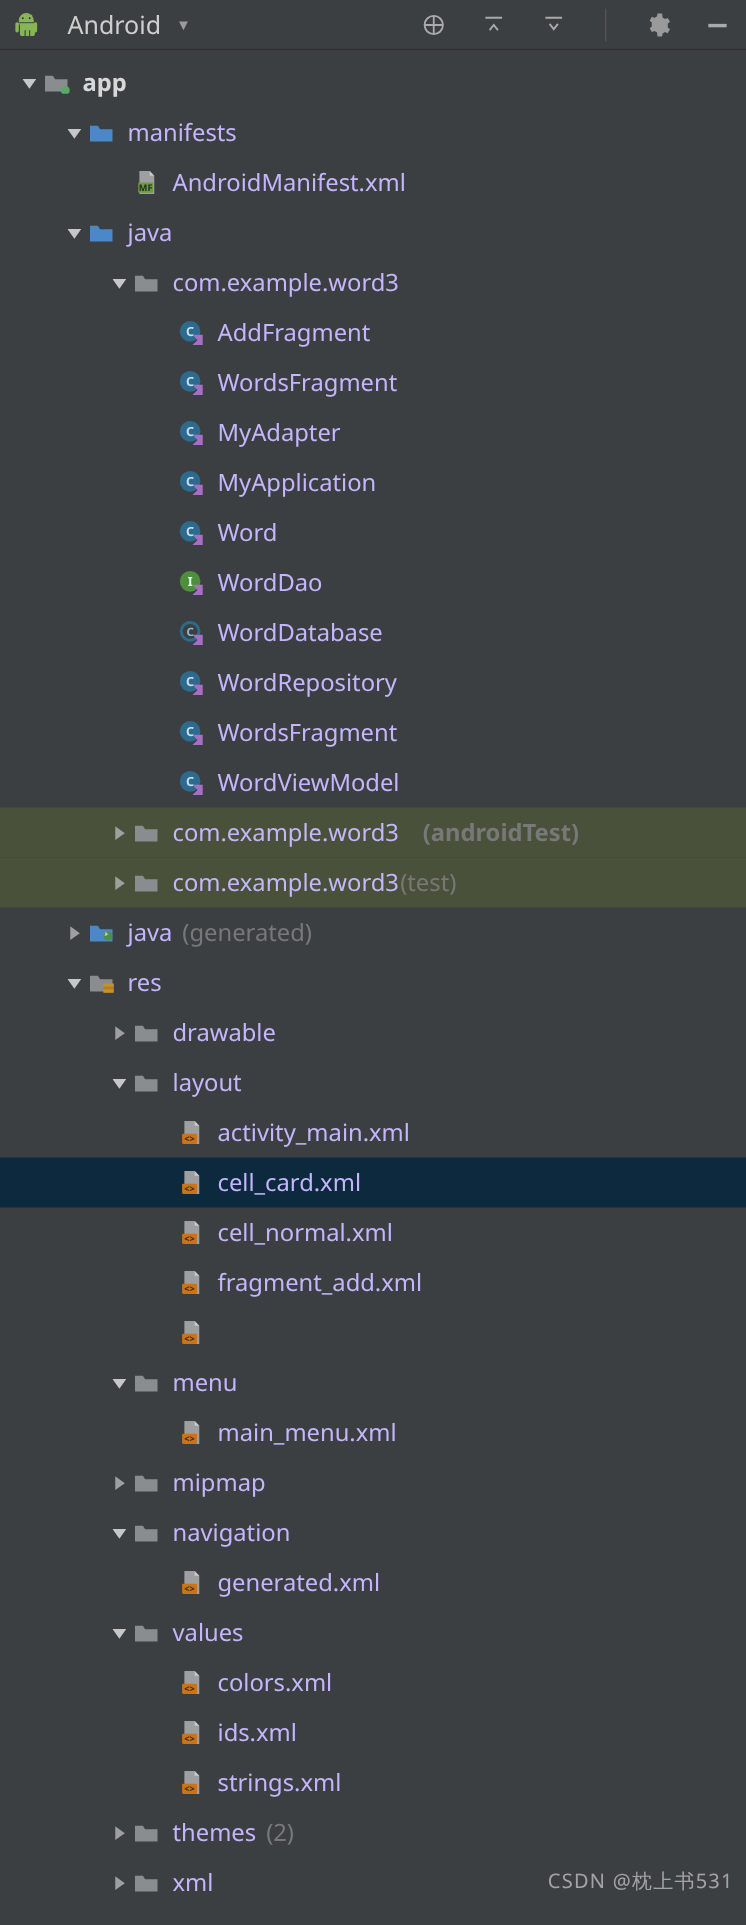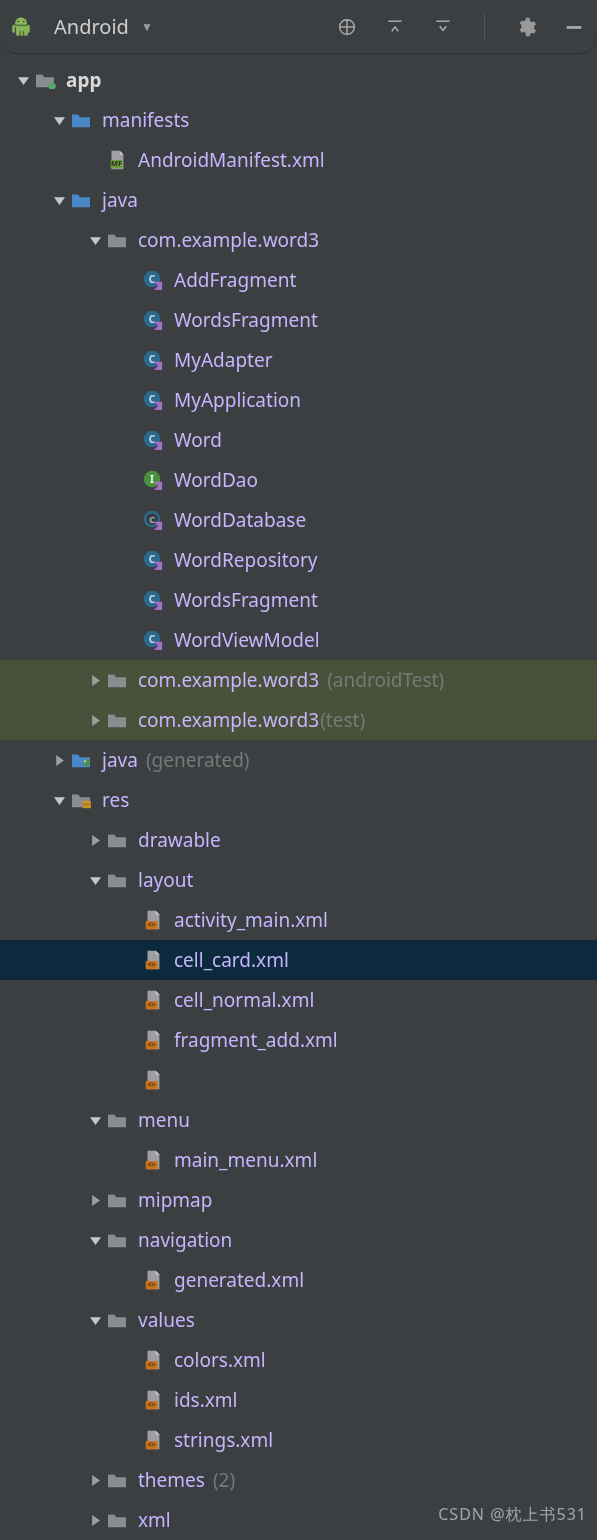--- a/index.html
+++ b/index.html
@@ -3,24 +3,23 @@
 <meta charset="utf-8">
 <style>
   * { margin:0; padding:0; box-sizing:border-box; }
   body {
     background:#3c3f41; color:#bbbbbb;
     font-family:"Segoe UI","Noto Sans",Arial,sans-serif;
     font-size:19px; width:597px; height:1540px;
     overflow:hidden; user-select:none;
   }
   .toolbar {
-    display:flex; align-items:center; height:54px;
+    display:flex; align-items:center; height:40px;
     background:#3c3f41; padding:0 10px;
     border-bottom:1px solid #2d2f30;
-    border-radius:17px;
   }
   .tb-left { display:flex; align-items:center; gap:12px; }
   .tb-left .label { color:#cfcfcf; font-size:20px; }
   .tb-spacer { flex:1; }
   .tb-actions { display:flex; align-items:center; gap:22px; }
   .tb-sep { width:1px; height:26px; background:#555; margin:0 6px; }
   .icon-btn { display:flex; align-items:center; justify-content:center;
     width:26px; height:26px; cursor:pointer; color:#a8abad; }
   .tree { padding-top:6px; }
   .row {
@@ -34,21 +33,21 @@
     width:22px; display:inline-flex; justify-content:center;
     color:#9b9b9b; font-size:13px;
   }
   .arrow.hidden { visibility:hidden; }
   .ficon { width:22px; height:22px; margin-right:10px;
     display:inline-flex; align-items:center; justify-content:flex-start; }
   .name { color:#c4b5fd; }
   .name.bold { font-weight:700; color:#d8d8d8; }
   .dim { color:#787878; }
   .watermark {
-    position:absolute; bottom:14px; right:10px;
+    position:absolute; bottom:24px; right:10px;
     color:rgba(230,230,230,0.6); font-size:16px; letter-spacing:1px;margin-left:21px;
   }
 </style>
 </head>
 <body>
 
 <div class="toolbar">
   <div class="tb-left">
     <span class="ficon">
       <svg width="22" height="22" viewBox="0 0 24 24">
@@ -293,21 +292,21 @@
         <svg width="11" height="11" viewBox="0 0 10 10">
           <path fill="#9f9f9f" d="M2 0v10l7-5z"></path>
         </svg>
       </span>
       <span class="ficon">
         <svg width="22" height="18" viewBox="0 0 24 20">
           <path fill="#8a8d8f" d="M2 4h7l2 3h11v11H2z"></path>
         </svg>
       </span>
       <span class="name">com.example.word3</span>
-      <span class="dim" style="margin-left: 8px;">(androidTest)</span>
+      <span class="dim" style="margin-left: 19px; font-weight: bold;">(androidTest)</span>
     </div>
     <div class="row testhl">
       <span class="indent" style="width: 84px;"></span>
       <span class="arrow">
         <svg width="11" height="11" viewBox="0 0 10 10">
           <path fill="#9f9f9f" d="M2 0v10l7-5z"></path>
         </svg>
       </span>
       <span class="ficon">
         <svg width="22" height="18" viewBox="0 0 24 20">

